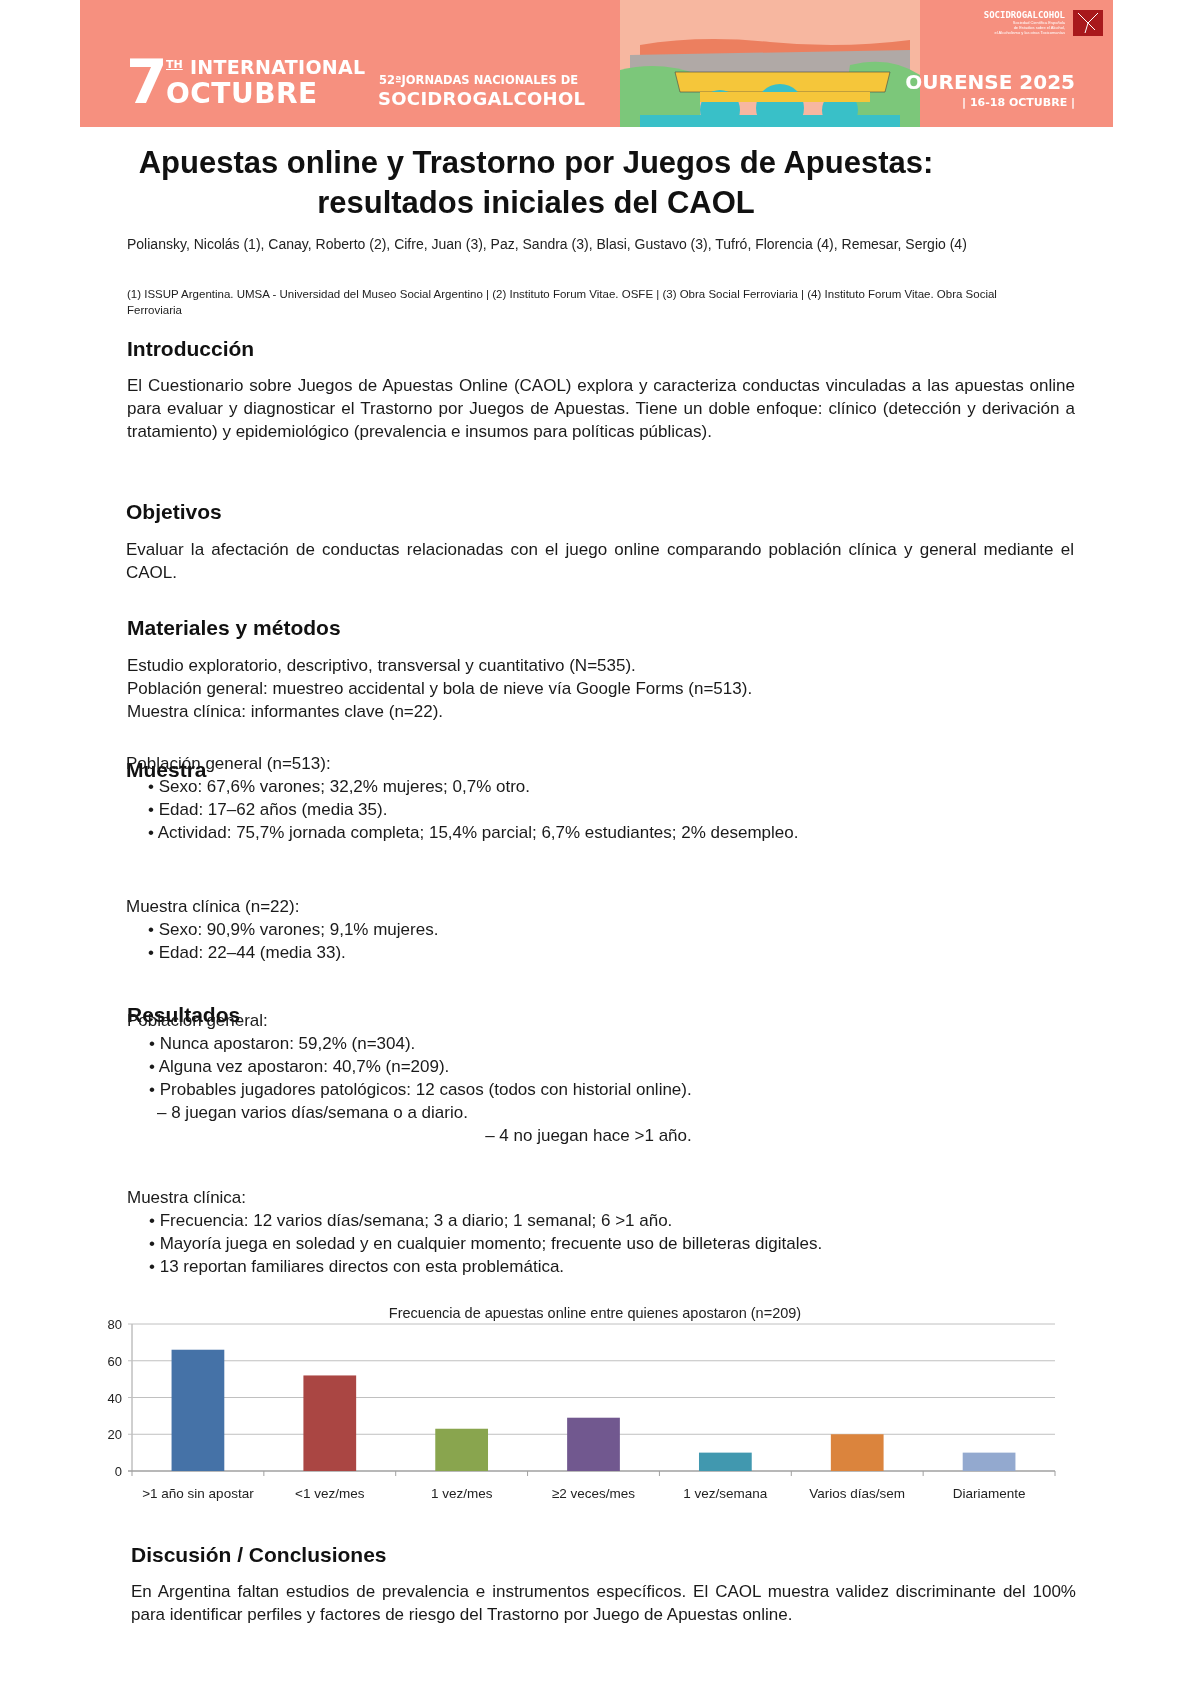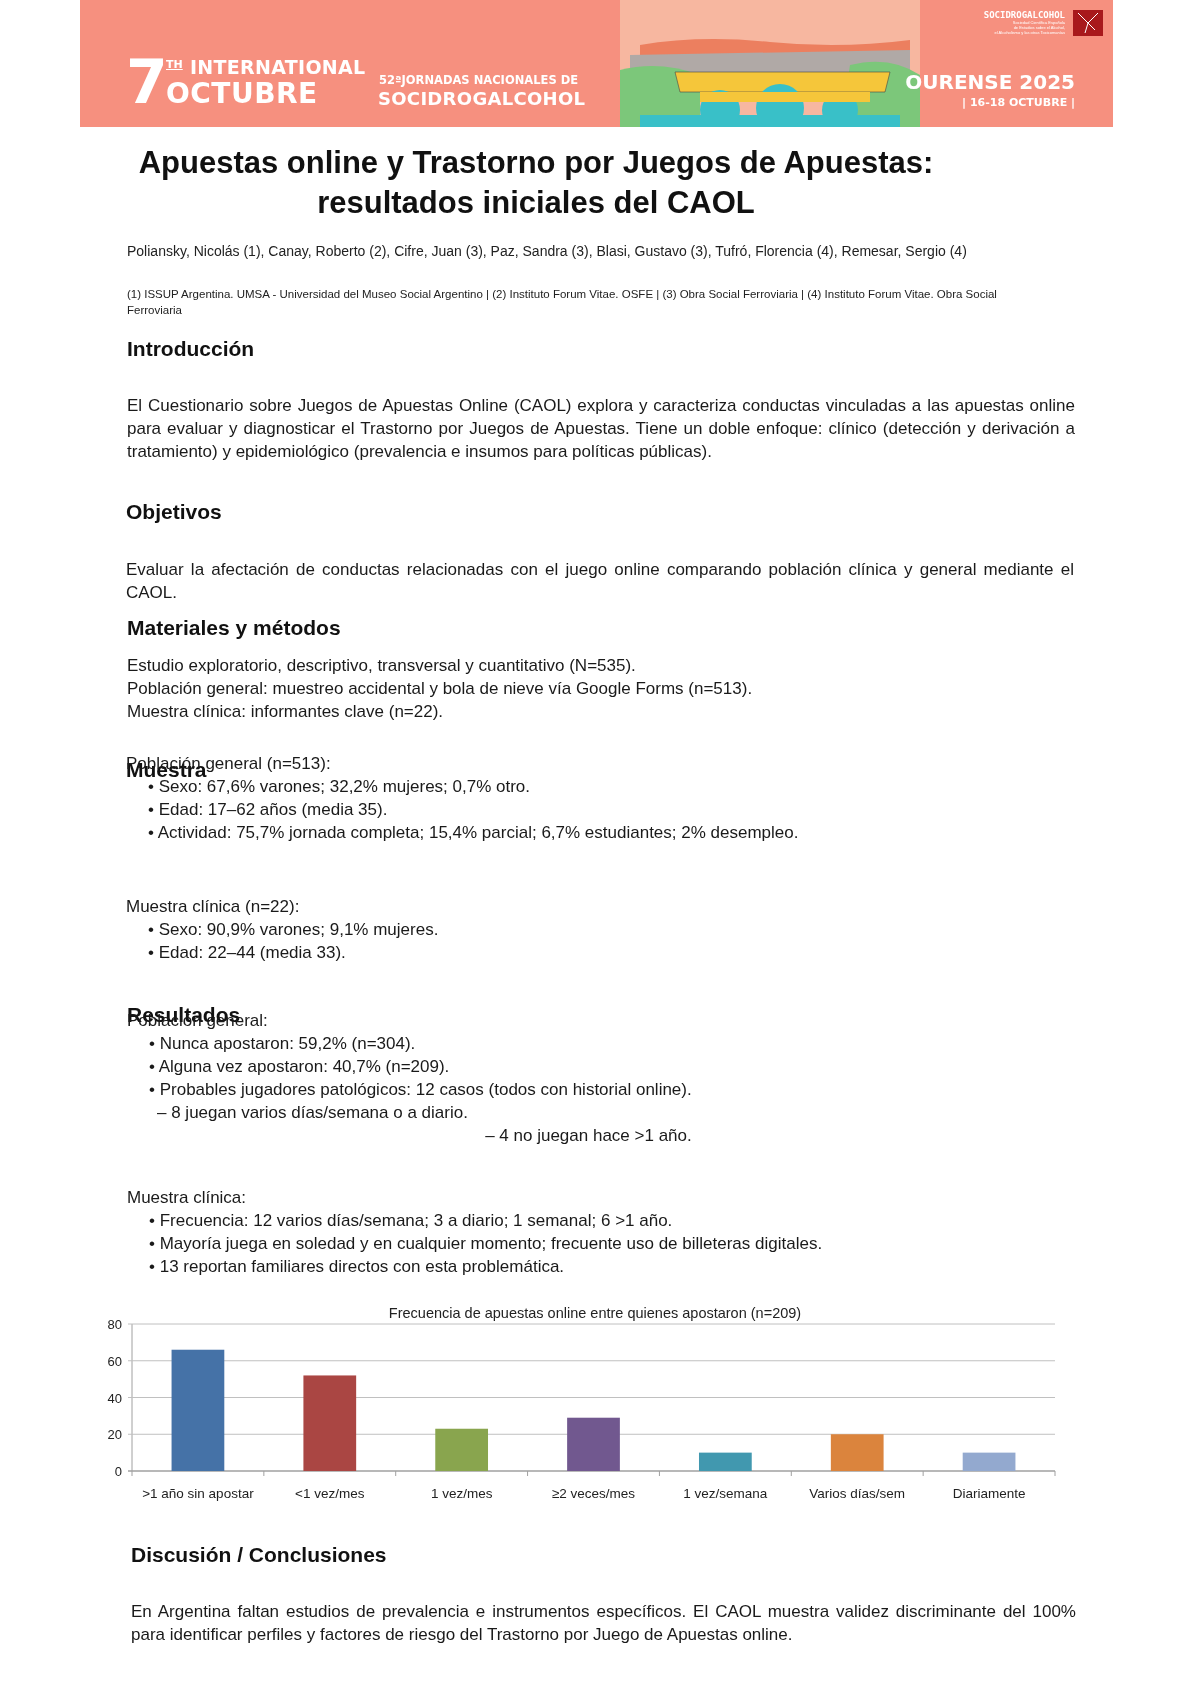--- a/index.html
+++ b/index.html
@@ -15,26 +15,26 @@
   .banner .socio { position: absolute; left: 298px; top: 88px; font-family: "DejaVu Sans", sans-serif; font-weight: bold; font-size: 18px; color: #fff; letter-spacing: 0.3px; }
   .banner .art { position: absolute; left: 540px; top: 0; width: 300px; height: 127px; }
   .banner .city { position: absolute; right: 38px; top: 70px; font-family: "DejaVu Sans", sans-serif; font-weight: bold; font-size: 20px; color: #fff; }
   .banner .dates { position: absolute; right: 38px; top: 96px; font-family: "DejaVu Sans", sans-serif; font-size: 11px; font-weight: bold; color: #fff; }
   .banner .org { position: absolute; right: 48px; top: 10px; text-align: right; }
   .banner .org-name { font-family: "DejaVu Sans Mono", monospace; font-weight: bold; font-size: 9px; color: #fff; }
   .banner .org-sub { font-size: 4px; color: #fff; line-height: 5px; }
   .banner .org-logo { position: absolute; right: 10px; top: 10px; width: 30px; height: 26px; background: #a8191c; }
 
   .title { position: absolute; left: 0; width: 1072px; top: 143px; text-align: center; font-weight: bold; font-size: 31px; line-height: 40px; color: #111; }
-  .authors { position: absolute; left: 127px; top: 243px; font-size: 14px; color: #222; }
+  .authors { position: absolute; left: 127px; top: 236px; font-size: 14px; color: #222; }
   .affil { position: absolute; left: 127px; top: 286px; width: 920px; font-size: 11.5px; line-height: 16px; color: #222; }
 
   .h { position: absolute; font-weight: bold; font-size: 21px; color: #111; }
   .p { position: absolute; font-size: 17px; line-height: 23px; color: #1a1a1a; }
-  .just { text-align: justify; width: 948px; margin-top: 20px; }
+  .just { text-align: justify; width: 948px; }
   .line { display: block; white-space: nowrap; }
   .b1 { padding-left: 22px; }
 
   .chart { position: absolute; left: 100px; top: 1300px; width: 960px; height: 225px; }
   .chart svg { width: 960px; height: 225px; }
   .chart-title { font-size: 14.5px; fill: #222; }
   .tick { font-size: 13px; fill: #222; }
   .cat { font-size: 13.5px; fill: #222; }
 </style>
 </head>

